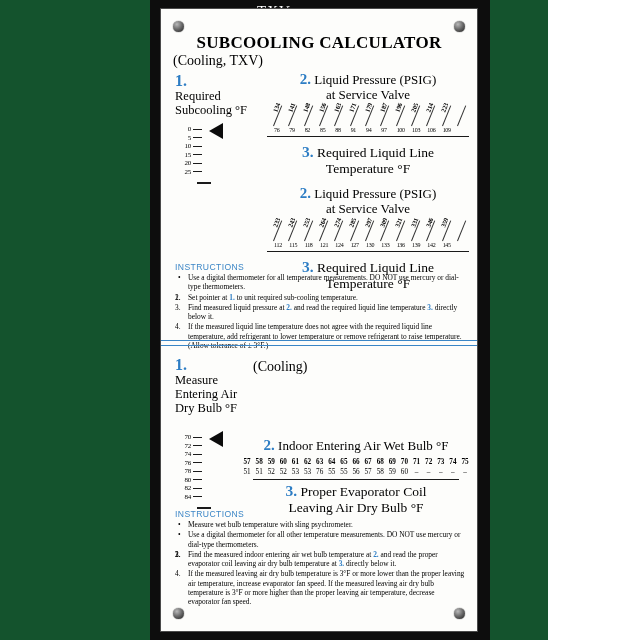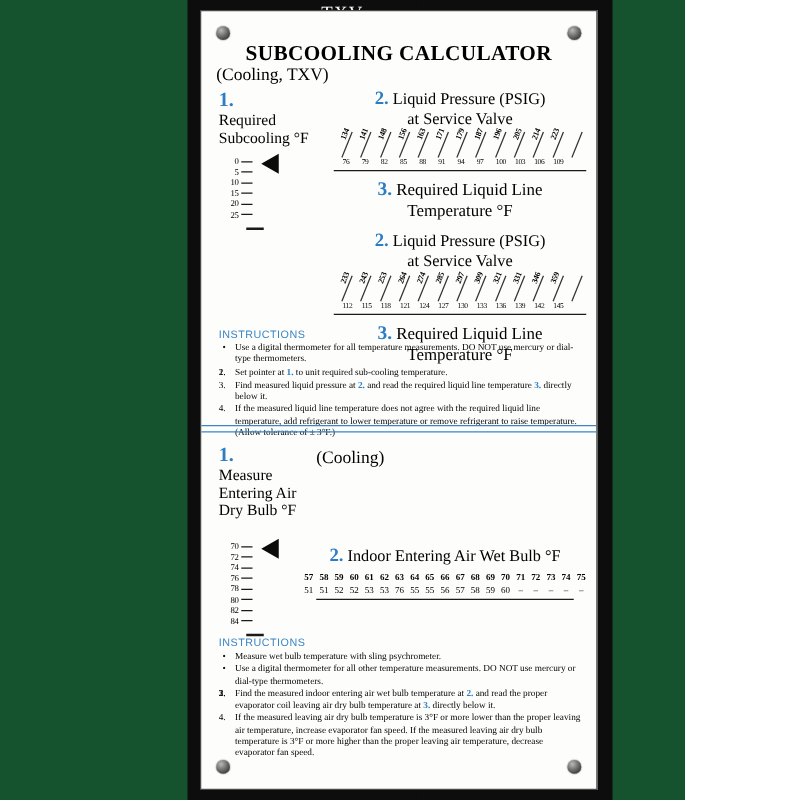--- a/index.html
+++ b/index.html
@@ -442,20 +442,25 @@
             <div class="wbcol">
               <div class="a">74</div>
               <div class="b">–</div>
             </div>
             <div class="wbcol">
               <div class="a">75</div>
               <div class="b">–</div>
             </div>
           </div>
         <div class="wb-rule"></div>
+        <div class="two-line">
+          <span class="step">3.</span>
+          <span>Proper Evaporator Coil</span>
+          <div>Leaving Air Dry Bulb °F</div>
+        </div>
       </div>
 
       <div class="instr" style="position:absolute;top:150px;left:0;right:0;">
         <h4>INSTRUCTIONS</h4>
         <ul id="instr-air">
             <li><span class="mk dot">•</span><span>Measure wet bulb temperature with sling psychrometer.</span></li>
             <li><span class="mk dot">•</span><span>Use a digital thermometer for all other temperature measurements. DO NOT use mercury or dial-type thermometers.</span></li>
             <li><span class="mk">1.</span></li>
             <li><span class="mk">2.</span></li>
             <li><span class="mk">3.</span><span>Find the measured indoor entering air wet bulb temperature at <b class="bstep">2.</b> and read the proper evaporator coil leaving air dry bulb temperature at <b class="bstep">3.</b> directly below it.</span></li>

